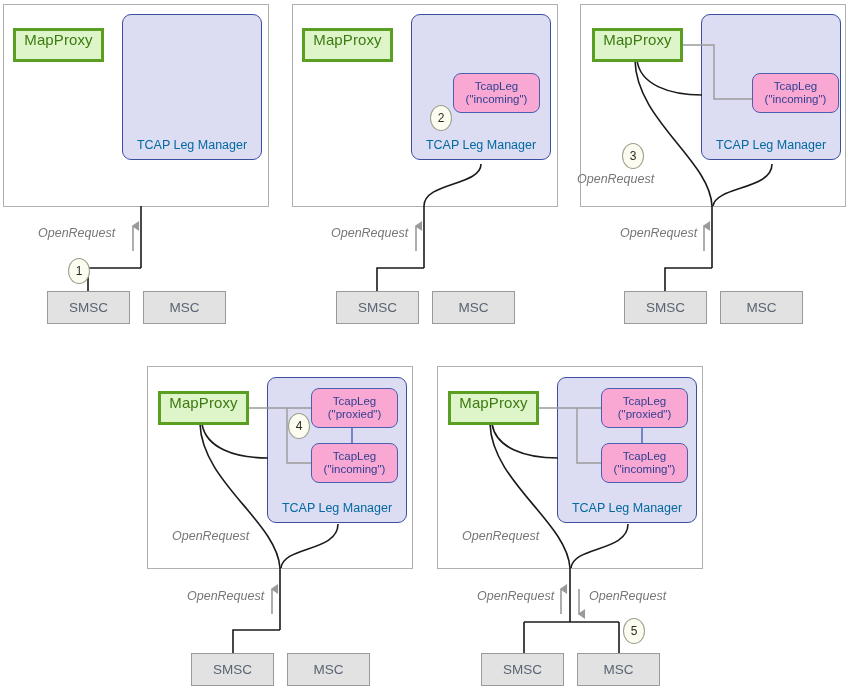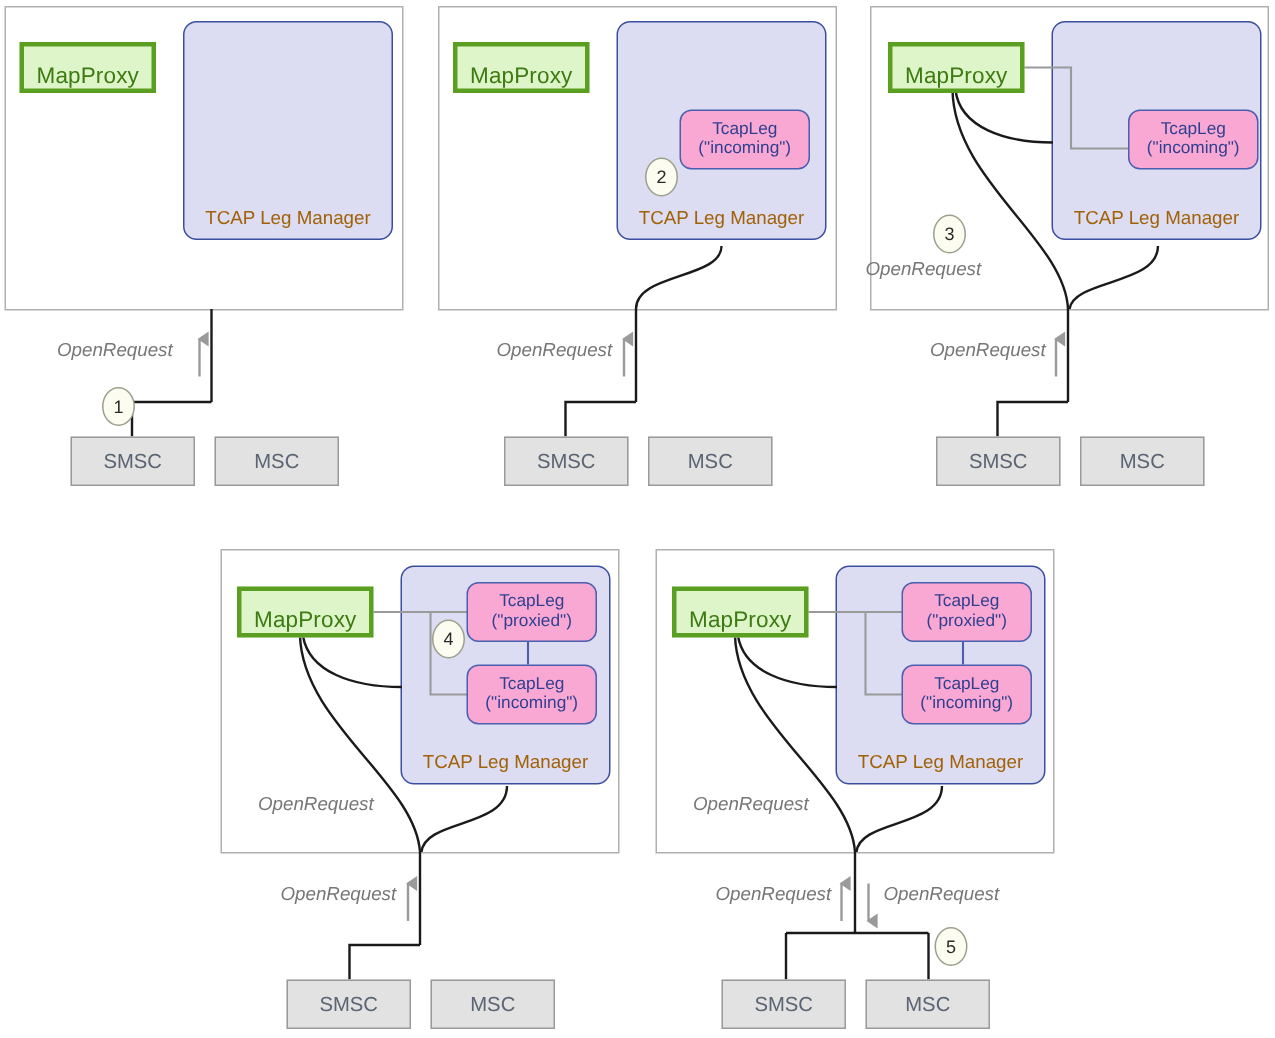--- a/index.html
+++ b/index.html
@@ -21,39 +21,39 @@
   }
 
   
   .mapproxy{
     position:absolute;
     box-sizing:border-box;
     background:#ddf5c8;
     border:3px solid #5a9e22;
     color:#3d7a12;
     font-size:15px;
-    display:flex;align-items:flex-end;justify-content:center;
+    display:flex;align-items:flex-start;justify-content:center;
     letter-spacing:.1px;
     z-index:6;
   }
 
   
   .tlm{
     position:absolute;
     box-sizing:border-box;
     background:#dcdcf2;
     border:1.5px solid #3b4fa0;
     border-radius:9px;
     z-index:2;
   }
   .tlm-label{
     position:absolute;
     left:0;right:0;bottom:7px;
     text-align:center;
-    color:#a16207;
+    color:#0369a1;
     font-size:12.5px;
   }
 
   
   .tcapleg{
     position:absolute;
     box-sizing:border-box;
     background:#f9a8d4;
     border:1.5px solid #4a5fb0;
     border-radius:8px;

